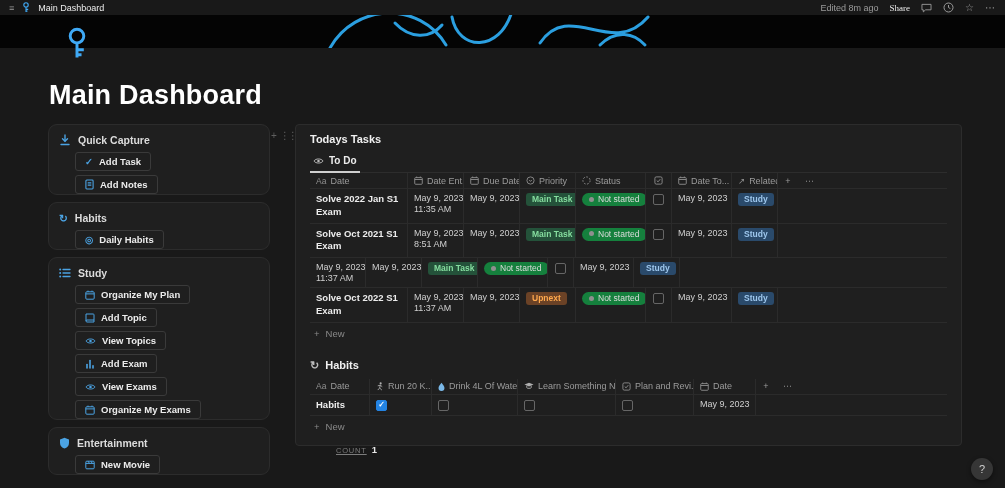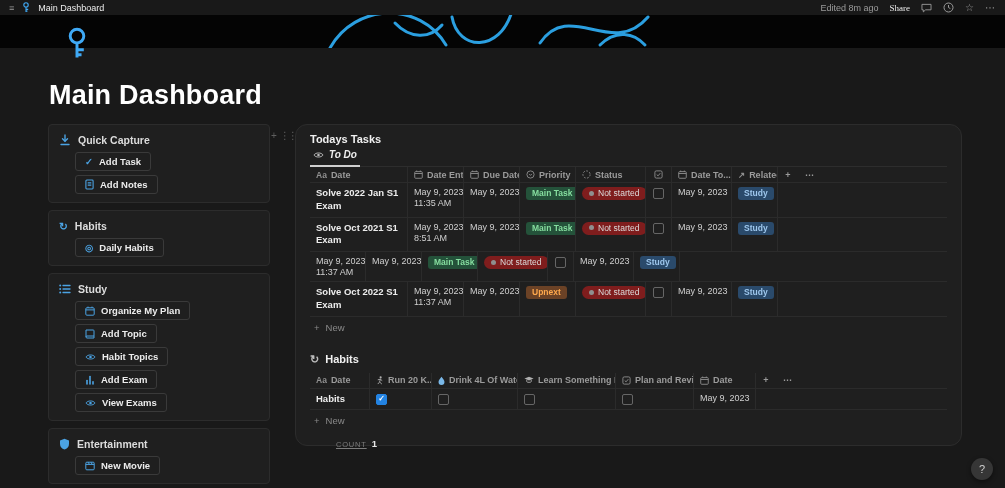--- a/index.html
+++ b/index.html
@@ -22,58 +22,58 @@
   .tb-more { font-size:10px; letter-spacing:1px; }
 
   
   .cover { position:absolute; top:15px; left:0; width:1005px; height:33px; background:#040404; overflow:hidden; }
 
   .page-icon { position:absolute; left:62px; top:27px; z-index:6; }
   .page-title { position:absolute; left:49px; top:80px; font-size:27px; font-weight:700; color:#ffffff; letter-spacing:.2px; }
 
   
   .left-col { position:absolute; left:48px; top:124px; width:222px; display:flex; flex-direction:column; gap:7px; }
-  .card { background:#1f1f1f; border:1px solid #2c2c2c; border-radius:4px; padding:6px 10px 8px; }
+  .card { background:#1f1f1f; border:1px solid #2c2c2c; border-radius:9px; padding:6px 10px 0; }
   .card-header { display:flex; align-items:center; gap:7px; font-size:10.5px; font-weight:700; color:#dcdcdc; padding:3px 0 2px; }
   .card-btn { display:flex; align-items:center; gap:6px; border:1px solid #3a3a3a; border-radius:3px;
     padding:3px 9px; font-size:9.5px; font-weight:700; color:#ececec; margin:4px 0 0 16px;
     background:transparent; width:fit-content; cursor:pointer; }
   .blue { color:#4ba3e3; }
   .ic { display:inline-flex; align-items:center; justify-content:center; }
 
   
   .gutter { position:absolute; left:271px; top:130px; display:flex; gap:3px; color:#5f5f5f; font-size:10px; }
   .gutter span { cursor:pointer; }
   .gdrag { letter-spacing:-2px; }
 
   
   .main-card { position:absolute; left:295px; top:124px; width:667px; height:322px;
-    background:#1f1f1f; border:1px solid #2c2c2c; border-radius:12px; padding:8px 14px; }
+    background:#1f1f1f; border:1px solid #2c2c2c; border-radius:4px; padding:8px 14px; }
   .section-title { display:flex; align-items:center; gap:6px; font-size:11px; font-weight:700; color:#f0f0f0; }
-  .tab-row { display:flex; border-bottom:1px solid #2d2d2d; margin-top:1px;font-style:italic; }
+  .tab-row { display:flex; border-bottom:1px solid #2d2d2d; margin-top:7px; }
   .tab { display:flex; align-items:center; gap:5px; font-size:10px; font-weight:700; color:#ececec;
     padding:3px 3px 5px; border-bottom:2px solid #cfcfcf; margin-bottom:-1px; cursor:pointer; }
 
   .trow { display:flex; border-bottom:1px solid #2b2b2b; align-items:stretch; }
   .tcell { padding:4px 6px; border-right:1px solid #2b2b2b; font-size:9px; color:#cfcfcf;
     display:flex; align-items:flex-start; gap:4px; white-space:nowrap; overflow:hidden; cursor:pointer; }
-  .thead .tcell { padding:2.5px 6px; align-items:center; color:#9b9b9b;font-weight:bold; }
+  .thead .tcell { padding:2.5px 6px; align-items:center; color:#9b9b9b; }
   .hicon { color:#8f8f8f; font-size:8.5px; display:inline-flex; align-items:center; flex:none; }
   .c-task{width:98px; white-space:normal;} .c-dent{width:56px} .c-due{width:56px} .c-pri{width:56px}
   .c-status{width:70px} .c-chk{width:26px; justify-content:center;} .c-dto{width:60px} .c-rel{width:46px}
   .c-plus{width:20px; border-right:none; justify-content:center; color:#8f8f8f;}
   .c-more{width:24px; border-right:none; justify-content:center; color:#8f8f8f; letter-spacing:1px;}
   .cell-name { font-weight:600; color:#ededed; font-size:9.5px; line-height:1.35; }
   .stack { display:flex; flex-direction:column; gap:1px; }
 
   .badge { font-size:8.5px; font-weight:600; padding:1px 6px 2px; border-radius:3px; white-space:nowrap; }
   .badge-green { background:#24523a; color:#85dd9f; }
   .badge-orange { background:#6b4226; color:#ffa94d; }
   .badge-blue { background:#2a4a6b; color:#9ec7ed; }
-  .status-pill { display:inline-flex; align-items:center; gap:4px; background:#7f1d1d; border-radius:9px;
+  .status-pill { display:inline-flex; align-items:center; gap:4px; background:#15803d; border-radius:9px;
     padding:1px 7px 2px; font-size:8.5px; color:#dcdcdc; white-space:nowrap; }
   .dot { width:5px; height:5px; border-radius:50%; background:#8f8f8f; flex:none; }
 
   .cb { width:11px; height:11px; border:1.5px solid #666; border-radius:2px;
     display:inline-flex; align-items:center; justify-content:center; cursor:pointer; flex:none; margin-top:1px; }
   .cb.checked { background:#2383e2; border-color:#2383e2; }
   .cb.checked::after { content:"✓"; color:#fff; font-size:8px; font-weight:700; line-height:1; }
 
   .new-row { display:flex; align-items:center; gap:6px; color:#8a8a8a; font-size:9.5px; padding:5px 4px; cursor:pointer; }
 
@@ -223,21 +223,21 @@
       </span>
       <span>Add Topic</span>
     </div>
     <div class="card-btn">
       <span class="ic">
         <svg width="11" height="8" viewBox="0 0 12 8">
             <path d="M1 4 C3 1 9 1 11 4 C9 7 3 7 1 4 Z" fill="none" stroke="#4ba3e3"></path>
             <circle cx="6" cy="4" r="1.4" fill="#4ba3e3"></circle>
           </svg>
       </span>
-      <span>Habit Topics</span>
+      <span>View Topics</span>
     </div>
     <div class="card-btn">
       <span class="ic">
         <svg width="10" height="10" viewBox="0 0 10 10">
             <g stroke="#4ba3e3" stroke-width="1.6" stroke-linecap="round">
               <path d="M2 9 V5.5"></path>
               <path d="M5 9 V1.5"></path>
               <path d="M8 9 V6.8"></path>
             </g>
           </svg>
@@ -245,20 +245,31 @@
       <span>Add Exam</span>
     </div>
     <div class="card-btn">
       <span class="ic">
         <svg width="11" height="8" viewBox="0 0 12 8">
             <path d="M1 4 C3 1 9 1 11 4 C9 7 3 7 1 4 Z" fill="none" stroke="#4ba3e3"></path>
             <circle cx="6" cy="4" r="1.4" fill="#4ba3e3"></circle>
           </svg>
       </span>
       <span>View Exams</span>
+    </div>
+    <div class="card-btn">
+      <span class="ic">
+        <svg width="10" height="10" viewBox="0 0 10 10">
+            <g fill="none" stroke="#4ba3e3">
+              <rect x="0.8" y="1.8" width="8.4" height="7.4" rx="1"></rect>
+              <path d="M0.8 3.9 H9.2 M3 0.6 V2 M7 0.6 V2"></path>
+            </g>
+          </svg>
+      </span>
+      <span>Organize My Exams</span>
     </div>
   </div>
 
   <div class="card">
     <div class="card-header">
       <span class="ic">
         <svg width="11" height="12" viewBox="0 0 11 12">
             <path d="M5.5 0.8 L10 2.4 V6 C10 8.8 8.2 10.6 5.5 11.5 C2.8 10.6 1 8.8 1 6 V2.4 Z" fill="#4ba3e3"></path>
           </svg>
       </span>

